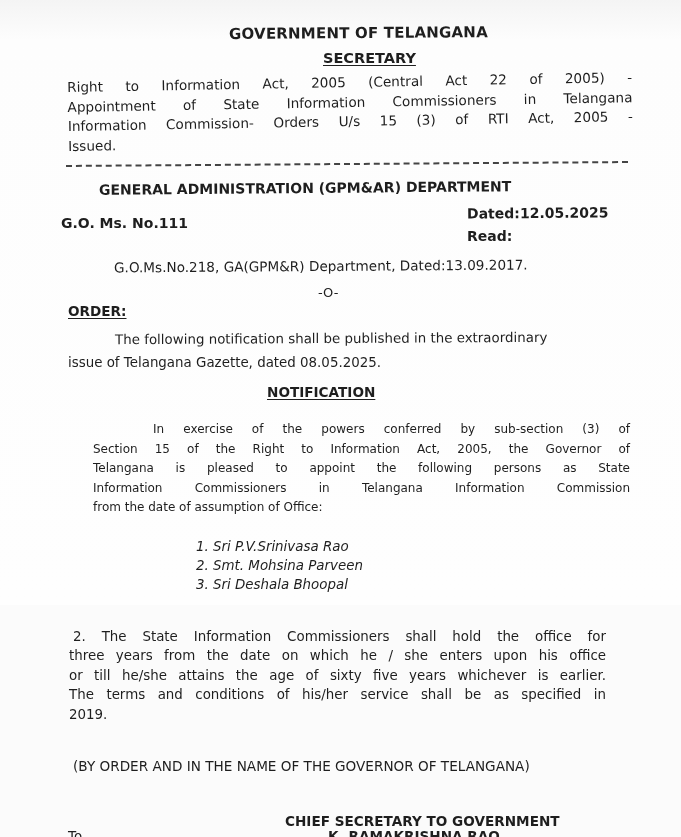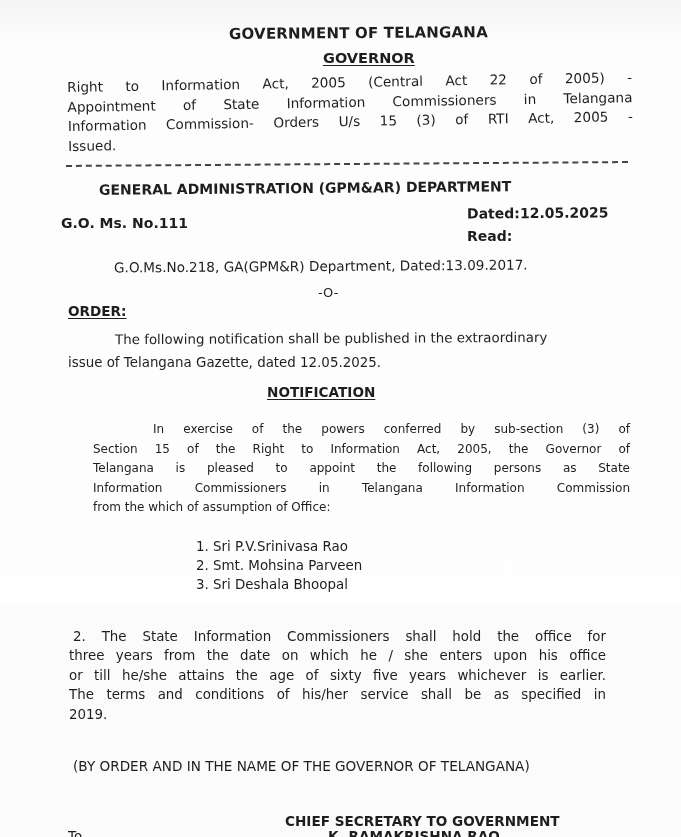--- a/index.html
+++ b/index.html
@@ -13,60 +13,60 @@
   .page { position:absolute; left:0; top:0; width:681px; height:605px;
     background:linear-gradient(180deg,#f4f4f4 0px,#fdfdfd 40px,#fefefe 100%); }
   .abs { position:absolute; white-space:nowrap; }
   .b { font-weight:bold; }
   .u { text-decoration:underline; text-underline-offset:2px; }
   .t13 { font-size:13.4px; }
   .just { text-align:justify; text-align-last:justify; white-space:normal; }
   .dash { position:absolute; left:66px; width:562px; height:0;
     border-top:2px dashed #444; }
   ol.names { position:absolute; left:196px; top:537px; margin:0; padding:0 0 0 0;
-    list-style:none; font-size:13.4px; line-height:19px; }
+    list-style:none; font-size:13.4px; line-height:19px;font-style:italic; }
   ol.names li { white-space:nowrap; }
 </style>
 </head>
 <body>
 
 <div class="page">
 
   <div class="abs b" style="left:229px;top:24px;font-size:15px;letter-spacing:0.2px;transform:rotate(-0.4deg);">GOVERNMENT OF TELANGANA</div>
-  <div class="abs b u" style="left:323px;top:50px;font-size:14.5px;">GOVERNOR</div>
+  <div class="abs b u" style="left:323px;top:50px;font-size:14.5px;">SECRETARY</div>
 
   <div style="position:absolute;left:67px;top:78px;width:565px;font-size:13.6px;line-height:19.5px;transform:rotate(-1deg);transform-origin:left top;">
     <div class="just">Right to Information Act, 2005 (Central Act 22 of 2005) -</div>
     <div class="just">Appointment of State Information Commissioners in Telangana</div>
     <div class="just">Information Commission- Orders U/s 15 (3) of RTI Act, 2005 -</div>
     <div>Issued.</div>
   </div>
 
   <div class="dash" style="top:163px;transform:rotate(-0.4deg);"></div>
 
   <div class="abs b" style="left:99px;top:180px;font-size:14px;transform:rotate(-0.5deg);">GENERAL ADMINISTRATION (GPM&amp;AR) DEPARTMENT</div>
   <div class="abs b" style="left:61px;top:215px;font-size:14px;">G.O. Ms. No.111</div>
   <div class="abs b" style="left:467px;top:205px;font-size:14px;transform:rotate(-0.5deg);">Dated:12.05.2025</div>
   <div class="abs b" style="left:467px;top:228px;font-size:14px;">Read:</div>
 
   <div class="abs" style="left:114px;top:258px;font-size:13.6px;transform:rotate(-0.4deg);">G.O.Ms.No.218, GA(GPM&amp;R) Department, Dated:13.09.2017.</div>
   <div class="abs" style="left:318px;top:285px;font-size:13px;">-O-</div>
 
   <div class="abs b u" style="left:68px;top:303px;font-size:13.6px;">ORDER:</div>
   <div class="abs t13" style="left:115px;top:331px;transform:rotate(-0.3deg);">The following notification shall be published in the extraordinary</div>
-  <div class="abs t13" style="left:68px;top:355px;">issue of Telangana Gazette, dated 12.05.2025.</div>
+  <div class="abs t13" style="left:68px;top:355px;">issue of Telangana Gazette, dated 08.05.2025.</div>
 
   <div class="abs b u" style="left:267px;top:384px;font-size:13.6px;">NOTIFICATION</div>
 
   <div style="position:absolute;left:61px;top:420px;width:537px;font-size:12px;line-height:19.6px;margin-left:32px;">
     <div class="just" style="padding-left:60px;">In exercise of the powers conferred by sub-section (3) of</div>
     <div class="just">Section 15 of the Right to Information Act, 2005, the Governor of</div>
     <div class="just">Telangana  is pleased to appoint the following persons as State</div>
     <div class="just">Information Commissioners in Telangana  Information Commission</div>
-    <div>from the which of assumption of Office:</div>
+    <div>from the date of assumption of Office:</div>
   </div>
 
   <ol class="names">
     <li>1. Sri P.V.Srinivasa Rao</li>
     <li>2. Smt. Mohsina Parveen</li>
     <li>3. Sri Deshala Bhoopal</li>
   </ol>
 
   <div style="position:absolute;left:69px;top:627px;width:537px;font-size:13.4px;line-height:19.4px;">
     <div class="just" style="padding-left:4px;">2. The State Information Commissioners shall hold the office for</div>

